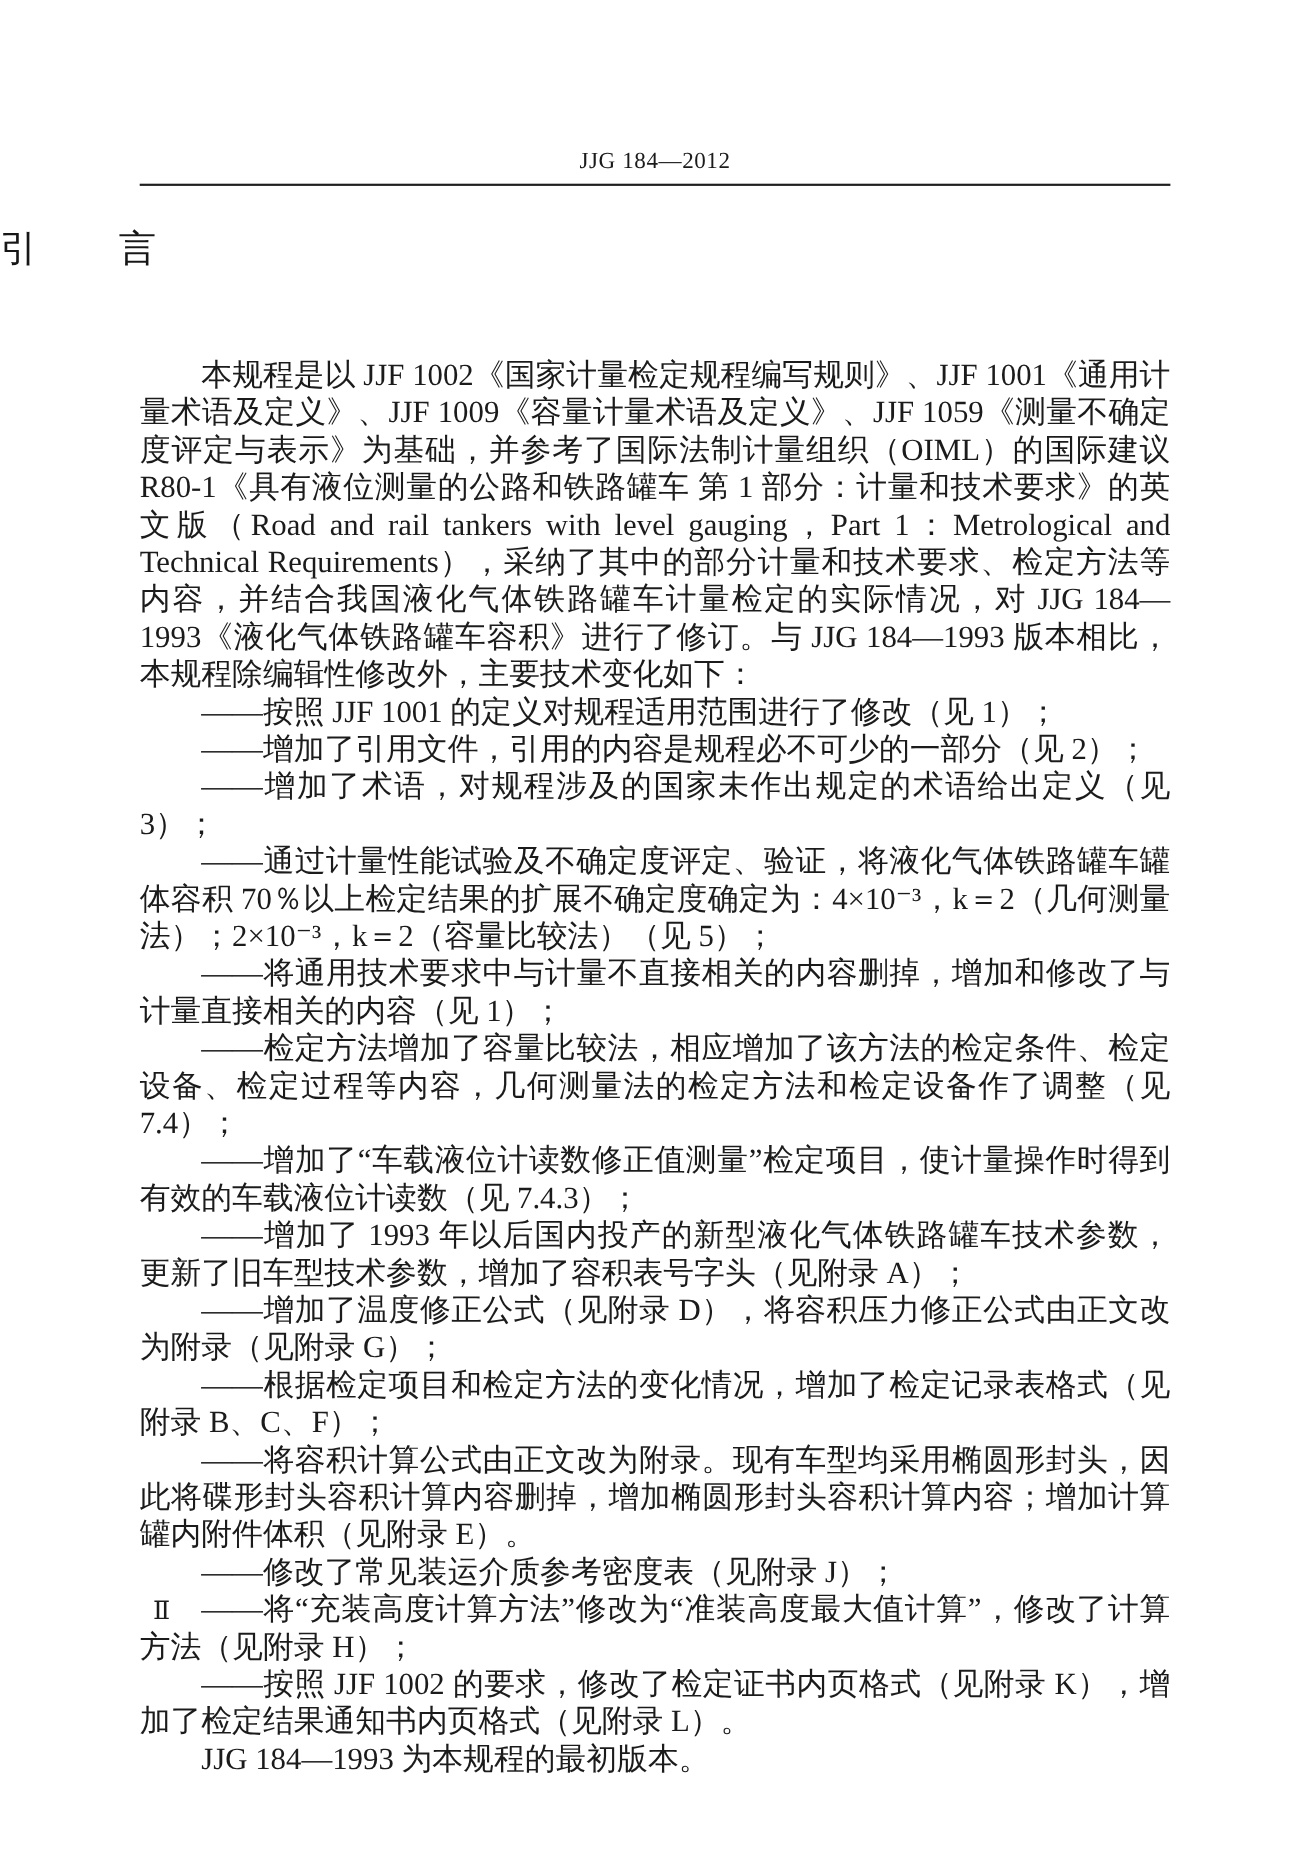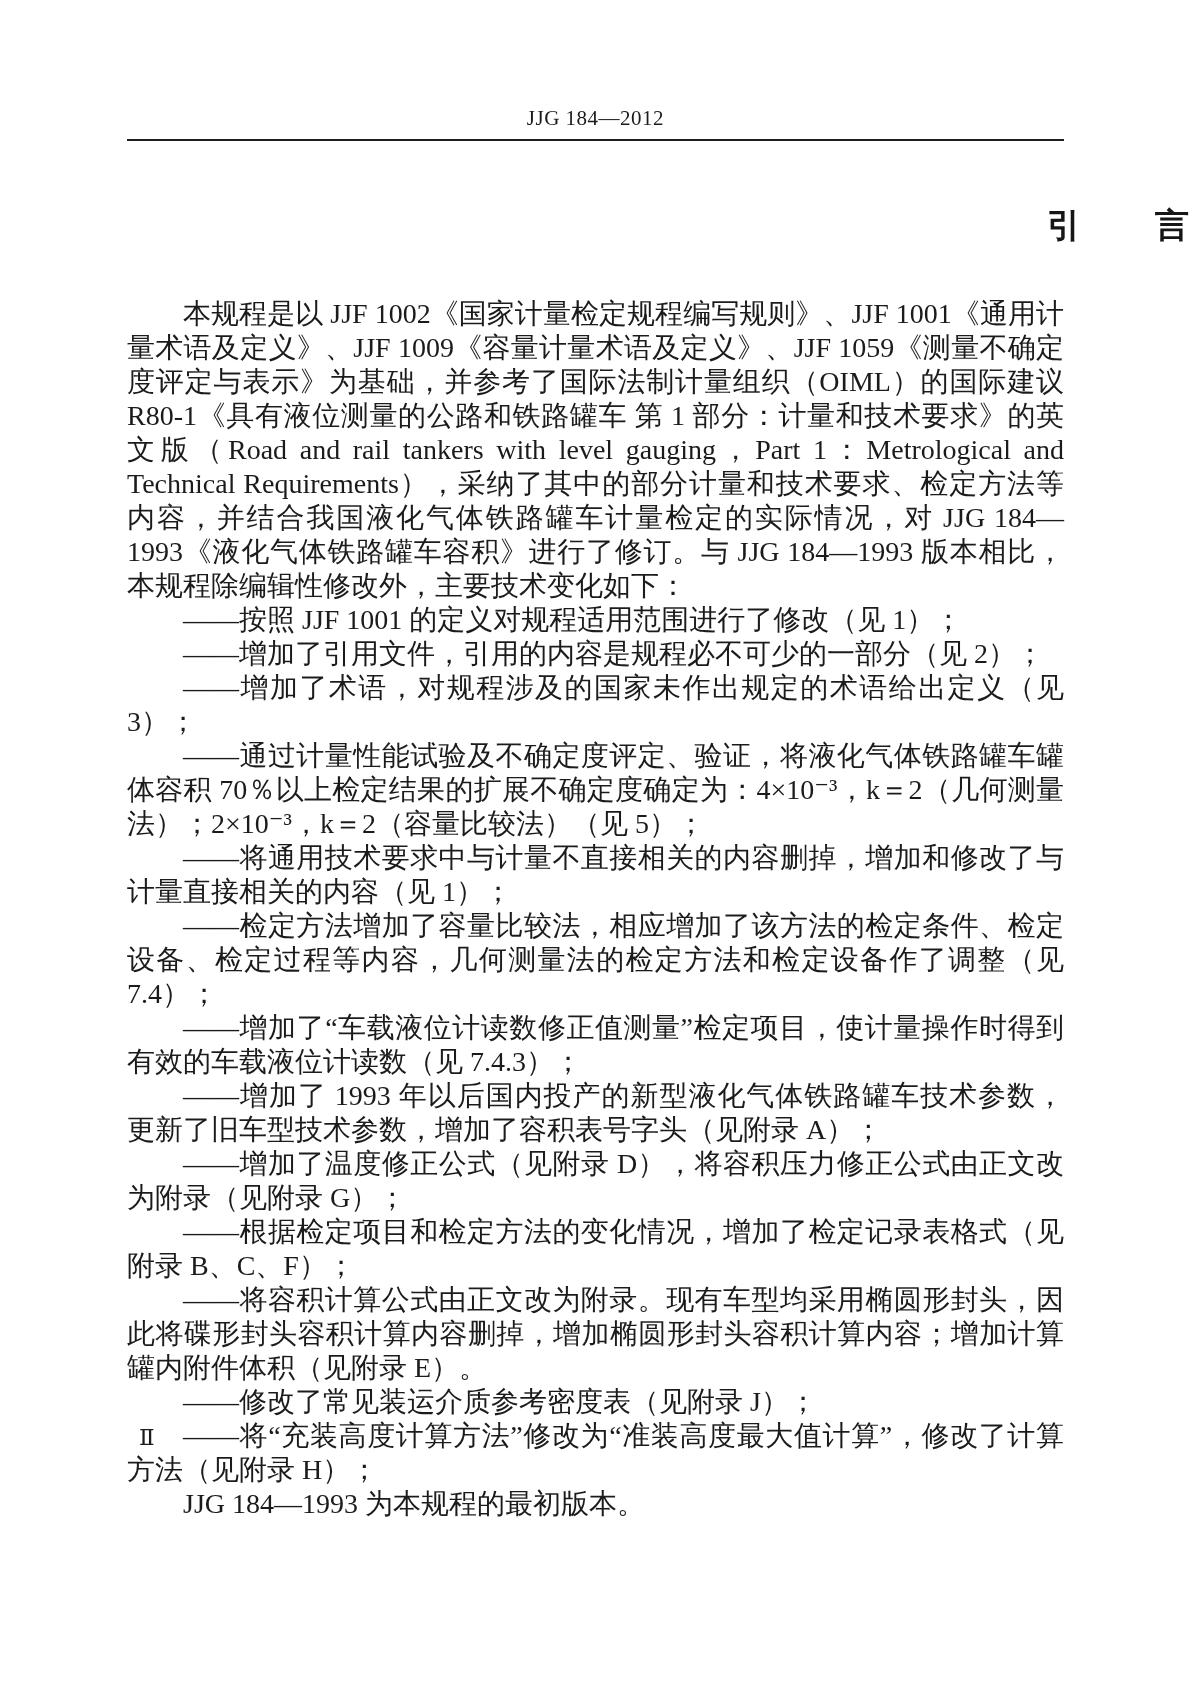--- a/index.html
+++ b/index.html
@@ -1,15 +1,15 @@
 <!DOCTYPE html>
 <html><head>
 <meta charset="utf-8">
 <style>
-  * { box-sizing: border-box; }
+  * { box-sizing: border-box; margin-top: 28px; }
   html, body { margin: 0; padding: 0; }
   body { background: #ffffff; }
 
   .page {
     position: relative;
     width: 1191px;
     height: 1684px;
     margin: 0 auto;
     background: #ffffff;
     color: #1b1b1b;
@@ -36,23 +36,23 @@
     height: 2px;
     background: #1f1f1f;
   }
 
   .doc-title {
     position: absolute;
     top: 203px;
     left: 0;
     width: 100%;
     margin: 0;
-    text-align: right;
+    text-align: left;
     font-size: 34px;
-    font-weight: bold;
+    font-weight: normal;
     letter-spacing: 2px;
     color: #161616;
   }
 
   .doc-body {
     position: absolute;
     top: 297px;
     left: 127px;
     width: 937px;
     font-size: 28px;
@@ -97,18 +97,19 @@
     <p>——通过计量性能试验及不确定度评定、验证，将液化气体铁路罐车罐体容积 70％以上检定结果的扩展不确定度确定为：4×10⁻³，k＝2（几何测量法）；2×10⁻³，k＝2（容量比较法）（见 5）；</p>
     <p>——将通用技术要求中与计量不直接相关的内容删掉，增加和修改了与计量直接相关的内容（见 1）；</p>
     <p>——检定方法增加了容量比较法，相应增加了该方法的检定条件、检定设备、检定过程等内容，几何测量法的检定方法和检定设备作了调整（见 7.4）；</p>
     <p>——增加了“车载液位计读数修正值测量”检定项目，使计量操作时得到有效的车载液位计读数（见 7.4.3）；</p>
     <p>——增加了 1993 年以后国内投产的新型液化气体铁路罐车技术参数，更新了旧车型技术参数，增加了容积表号字头（见附录 A）；</p>
     <p>——增加了温度修正公式（见附录 D），将容积压力修正公式由正文改为附录（见附录 G）；</p>
     <p>——根据检定项目和检定方法的变化情况，增加了检定记录表格式（见附录 B、C、F）；</p>
     <p>——将容积计算公式由正文改为附录。现有车型均采用椭圆形封头，因此将碟形封头容积计算内容删掉，增加椭圆形封头容积计算内容；增加计算罐内附件体积（见附录 E）。</p>
     <p>——修改了常见装运介质参考密度表（见附录 J）；</p>
     <p>——将“充装高度计算方法”修改为“准装高度最大值计算”，修改了计算方法（见附录 H）；</p>
+    <p>——按照 JJF 1002 的要求，修改了检定证书内页格式（见附录 K），增加了检定结果通知书内页格式（见附录 L）。</p>
     <p>JJG 184—1993 为本规程的最初版本。</p>
   </div>
 
   <div class="page-number">Ⅱ</div>
 
 </div>
 
 </body></html>

